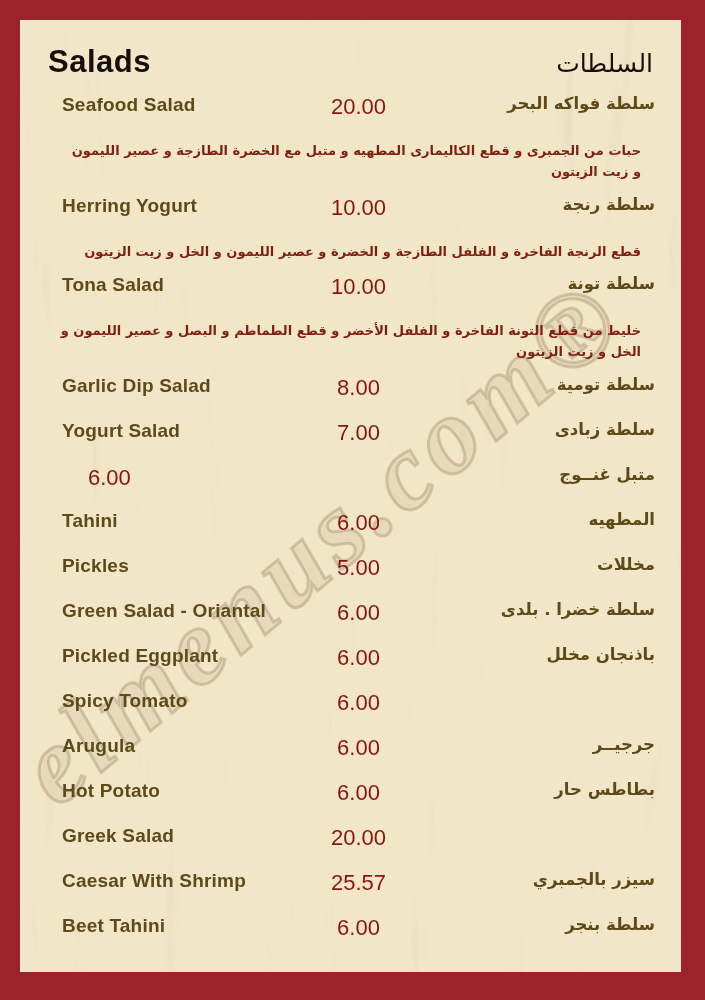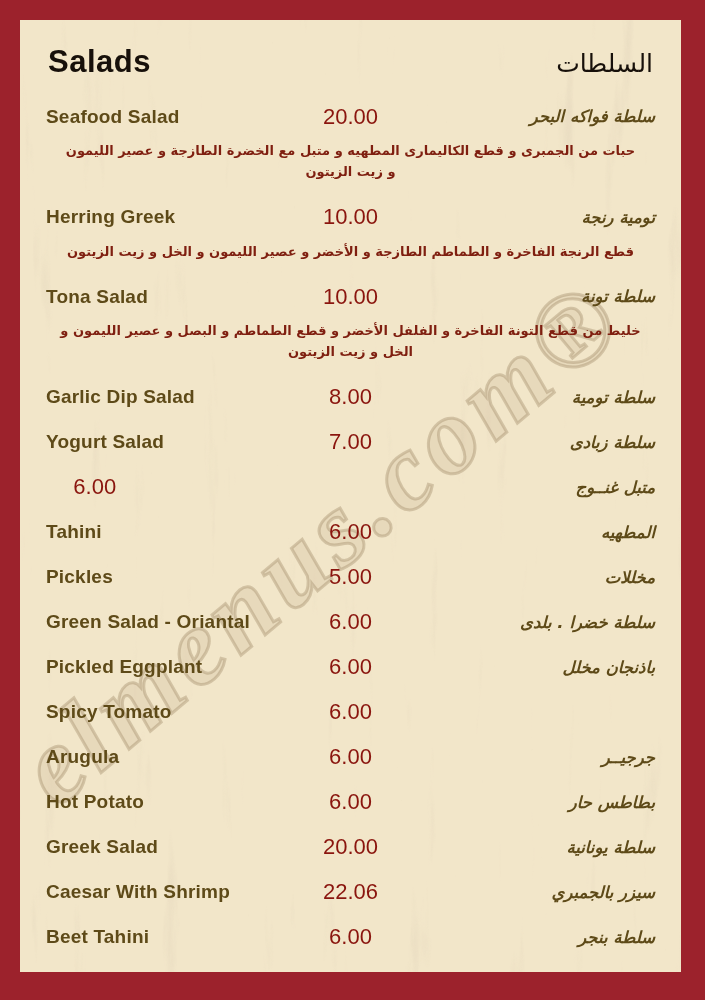--- a/index.html
+++ b/index.html
@@ -75,22 +75,23 @@
   }
   .title-ar{
     font-family:"DejaVu Sans",sans-serif;
     font-size:25px;
     font-weight:400;
     color:var(--title);
     direction:rtl;
   }
   .item-row{
     display:flex;
-    align-items:center;
+    align-items:flex-start;
     height:45px;
+    margin-left:16px;
   }
   .item-name-en{
     flex:0 0 42%;
     font-size:19px;
     font-weight:700;
     color:var(--item-name);
     letter-spacing:.2px;
   }
   .item-price{
     flex:0 0 16%;
@@ -100,25 +101,23 @@
     color:var(--price);
   }
   .item-name-ar{
     flex:1 1 auto;
     text-align:right;
     direction:rtl;
     font-family:"DejaVu Sans",sans-serif;
     font-size:16.5px;
     font-weight:700;
     color:var(--item-name);
-    font-style:italic;
   }
   .item-desc{
     direction:rtl;
-    text-align:center;
     font-family:"DejaVu Sans",sans-serif;
     font-size:13px;
     font-weight:700;
     line-height:1.6;
     color:var(--description);
     padding:0 14px;
     margin:2px 0 12px 0;
   }
 </style>
 </head>
@@ -153,25 +152,25 @@
     <div class="item-row">
       <div class="item-name-en">Seafood Salad</div>
       <div class="item-price">20.00</div>
       <div class="item-name-ar">سلطة فواكه البحر</div>
     </div>
     <div class="item-desc">حبات من الجمبرى و قطع الكاليمارى المطهيه و متبل مع الخضرة الطازجة و عصير الليمون و زيت الزيتون</div>
   </div>
 
   <div>
     <div class="item-row">
-      <div class="item-name-en">Herring Greek</div>
+      <div class="item-name-en">Herring Yogurt</div>
       <div class="item-price">10.00</div>
-      <div class="item-name-ar">تومية رنجة</div>
-    </div>
-    <div class="item-desc">قطع الرنجة الفاخرة و الطماطم الطازجة و الأخضر و عصير الليمون و الخل و زيت الزيتون</div>
+      <div class="item-name-ar">سلطة رنجة</div>
+    </div>
+    <div class="item-desc">قطع الرنجة الفاخرة و الفلفل الطازجة و الخضرة و عصير الليمون و الخل و زيت الزيتون</div>
   </div>
 
   <div>
     <div class="item-row">
       <div class="item-name-en">Tona Salad</div>
       <div class="item-price">10.00</div>
       <div class="item-name-ar">سلطة تونة</div>
     </div>
     <div class="item-desc">خليط من قطع التونة الفاخرة و الفلفل الأخضر و قطع الطماطم و البصل و عصير الليمون و الخل و زيت الزيتون</div>
   </div>
@@ -261,29 +260,28 @@
       <div class="item-price">6.00</div>
       <div class="item-name-ar">بطاطس حار</div>
     </div>
 
   </div>
 
   <div>
     <div class="item-row">
       <div class="item-name-en">Greek Salad</div>
       <div class="item-price">20.00</div>
-      <div class="item-name-ar">سلطة يونانية</div>
     </div>
 
   </div>
 
   <div>
     <div class="item-row">
       <div class="item-name-en">Caesar With Shrimp</div>
-      <div class="item-price">22.06</div>
+      <div class="item-price">25.57</div>
       <div class="item-name-ar">سيزر بالجمبري</div>
     </div>
 
   </div>
 
   <div>
     <div class="item-row">
       <div class="item-name-en">Beet Tahini</div>
       <div class="item-price">6.00</div>
       <div class="item-name-ar">سلطة بنجر</div>

